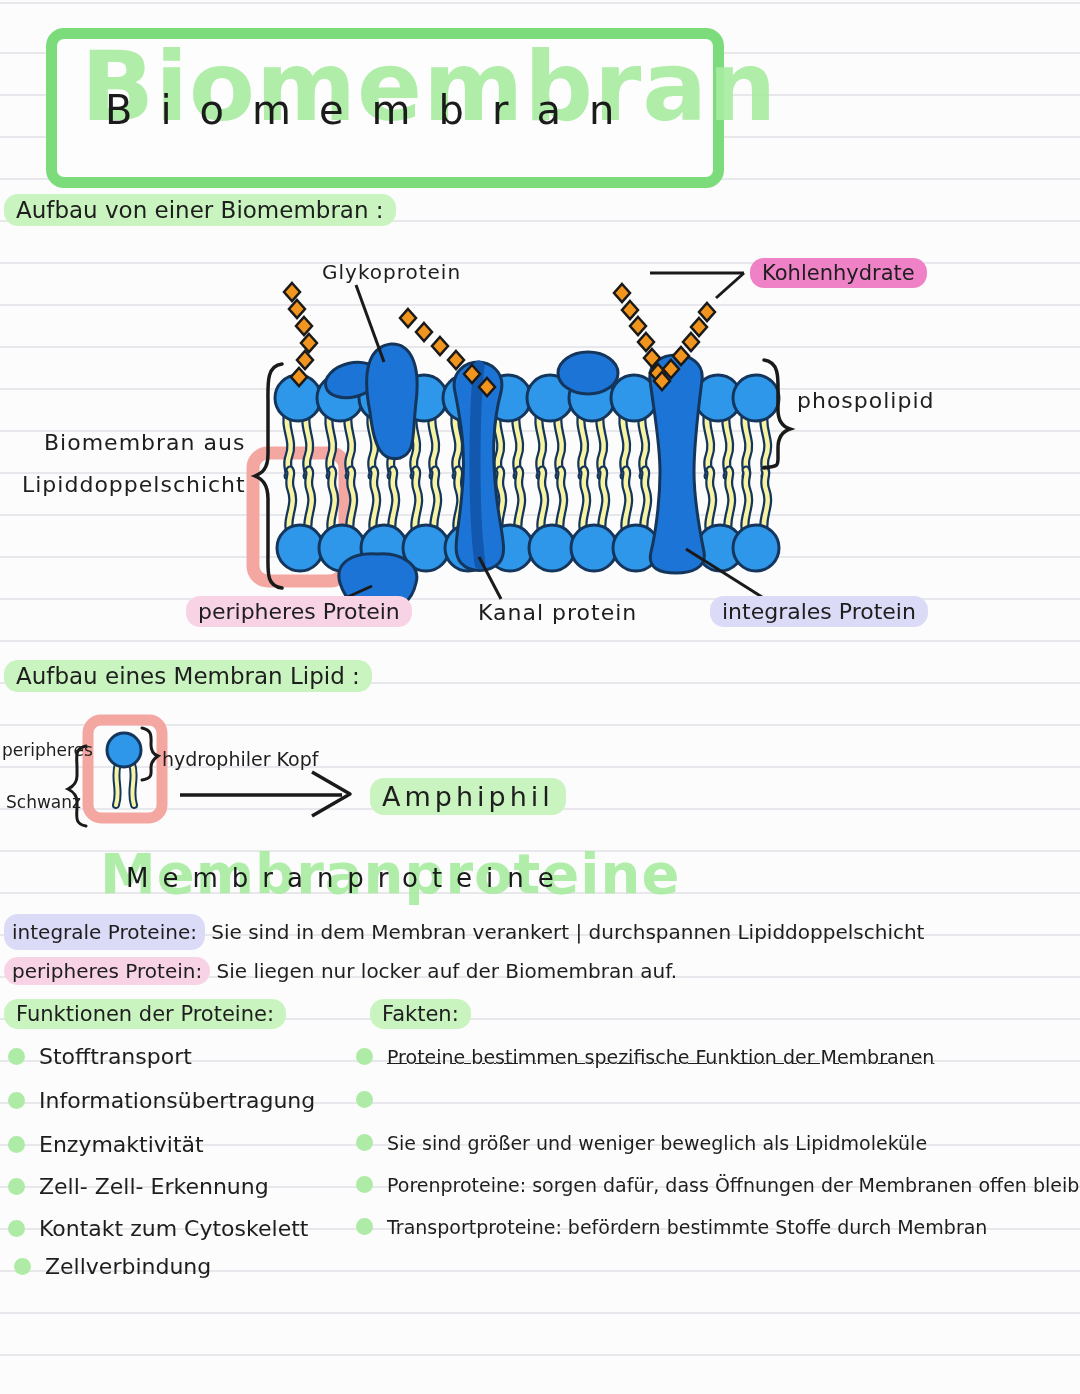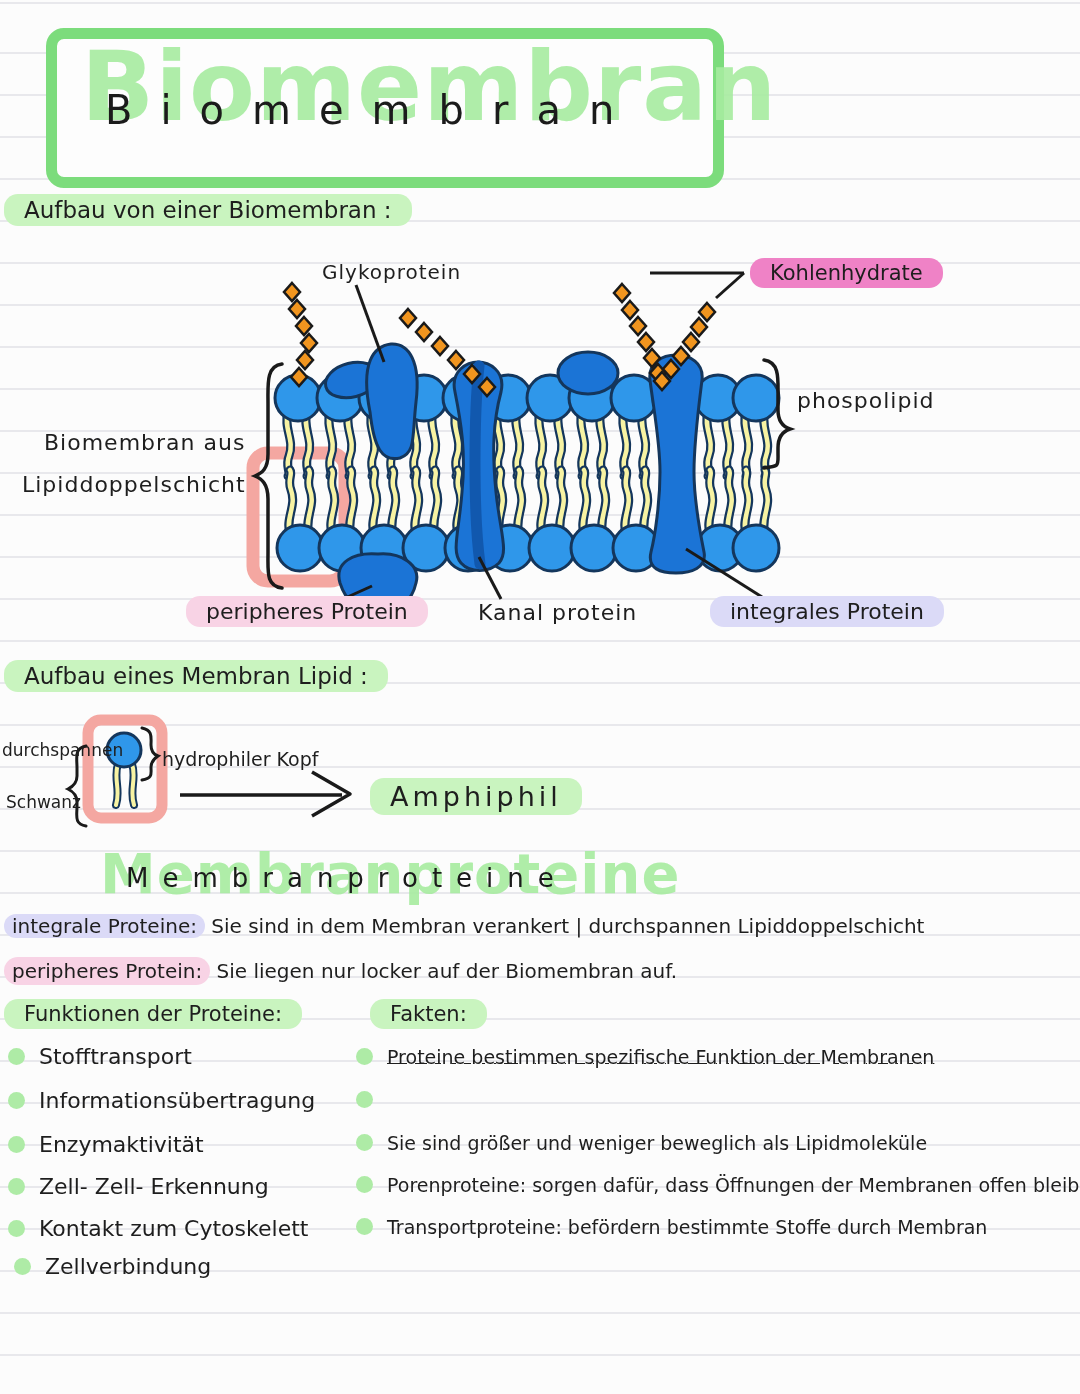--- a/index.html
+++ b/index.html
@@ -4,21 +4,21 @@
 <style>
   html,body{margin:0;padding:0;}
   body{
     width:1080px;height:1394px;position:relative;overflow:hidden;
     font-family:"DejaVu Sans", sans-serif;color:#1e1e1e;
     background-color:#FCFCFC;
     background-image:repeating-linear-gradient(to bottom, transparent 0, transparent 40px, #E8E8EC 40px, #E8E8EC 42px);
     background-position:0 12px;
   }
   .abs{position:absolute;}
-  .pill{display:inline-block;border-radius:14px;padding:3px 20px;white-space:nowrap;}
+  .pill{display:inline-block;border-radius:14px;padding:3px 12px;white-space:nowrap;}
   .hl-green{background:#C9F4BF;}
   .hl-pink-strong{background:#EF82C6;}
   .hl-pink-pale{background:#F8D3E5;}
   .hl-lavender{background:#DBDAF7;}
   .hw{font-size:21px;letter-spacing:1px;}
   .hw-sm{font-size:17px;}
   
   .title-box{
     left:46px;top:28px;width:656px;height:138px;
     border:11px solid #7CDC7C;border-radius:18px;background:#FDFDFD;
@@ -188,34 +188,34 @@
     <path d="M132,64 C137,78 129,90 134,105" fill="none" stroke="#F7F3A3" stroke-width="4" stroke-linecap="round"></path>
     <circle cx="124" cy="50" r="17" fill="#2F97EA" stroke="#14365C" stroke-width="3"></circle>
   </g>
   <path d="M86,46 C74,48 77,58 77,68 L77,76 C77,84 72,87 68,89 C72,91 77,94 77,102 L77,106 C77,116 74,124 86,126" fill="none" stroke="#1a1a1a" stroke-width="3" stroke-linecap="round"></path>
   <path d="M142,28 C153,30 151,38 151,45 C151,52 155,55 158,56 C155,58 151,61 151,67 C151,74 153,78 142,80" fill="none" stroke="#1a1a1a" stroke-width="3" stroke-linecap="round"></path>
   <g>
     <line x1="180" y1="95" x2="342" y2="95" stroke="#1a1a1a" stroke-width="3.5"></line>
     <polyline points="312,72 350,94 312,116" fill="none" stroke="#1a1a1a" stroke-width="3.5" stroke-linejoin="round"></polyline>
   </g>
 </svg>
-<div class="abs hw-sm" style="left:2px;top:740px;">durchspannen</div>
+<div class="abs hw-sm" style="left:2px;top:740px;">peripheres</div>
 <div class="abs hw-sm" style="left:6px;top:792px;">Schwanz</div>
 <div class="abs" style="left:162px;top:748px;font-size:19px;">hydrophiler Kopf</div>
 <div class="abs" style="left:370px;top:778px;">
   <span class="pill hl-green" style="font-size:27px;letter-spacing:4px;">Amphiphil</span>
 </div>
 
 <div class="abs mp-box">
   <div class="mp-overlay">Membranproteine</div>
   <div class="mp-letters">Membranproteine</div>
 </div>
 
 <div class="abs" style="left:4px;top:914px;font-size:20px;white-space:nowrap;">
-  <span class="pill hl-lavender" style="padding:0 8px;">integrale Proteine:</span>
+  <span class="pill hl-lavender" style="padding:6px 8px;">integrale Proteine:</span>
   <span>Sie sind in dem Membran verankert | durchspannen Lipiddoppelschicht</span>
 </div>
 <div class="abs" style="left:4px;top:957px;font-size:20px;white-space:nowrap;">
   <span class="pill hl-pink-pale" style="padding:2px 8px;">peripheres Protein:</span>
   <span>Sie liegen nur locker auf der Biomembran auf.</span>
 </div>
 
 <div class="abs" style="left:4px;top:999px;">
   <span class="pill hl-green" style="font-size:21px;">Funktionen der Proteine:</span>
 </div>

